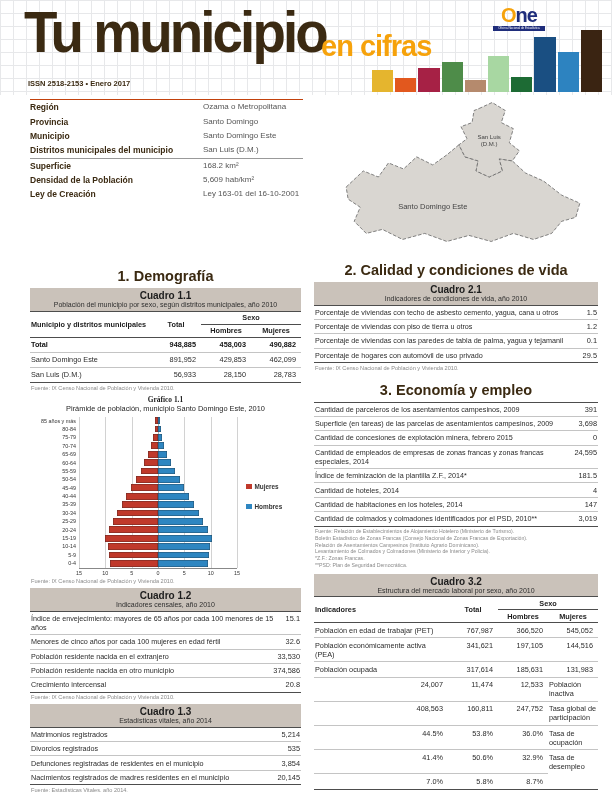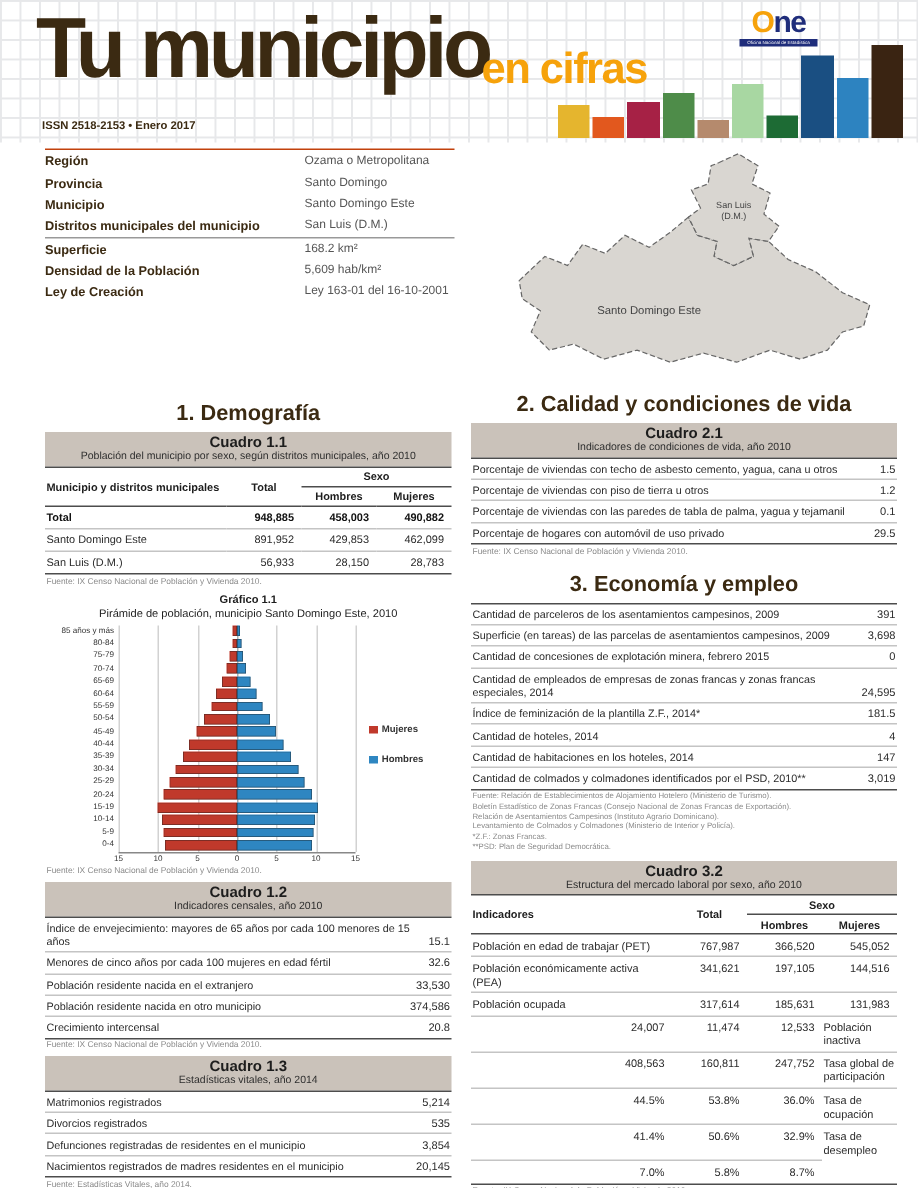--- a/index.html
+++ b/index.html
@@ -37,39 +37,39 @@
   
   .cuadro{margin-bottom:2px;}
   .cuadro-head{background:#cac2ba;text-align:center;padding:2px 3px 2.5px;}
   .cuadro-label{font-size:10px;font-weight:bold;color:#1d1d1d;}
   .cuadro-subtitle{font-size:7px;color:#2e2e2e;}
   .fuente{font-size:5.6px;color:#8a8a8a;margin:1.5px 0 4px 1px;}
   .footnotes{margin:1.5px 0 5px 1px;}
   .footnote{font-size:5.2px;color:#8a8a8a;line-height:1.3;}
   
   .kv{border-top:1.4px solid #4d4d4d;border-bottom:1.4px solid #4d4d4d;}
-  .kv-row{display:flex;align-items:flex-end;padding:2.2px 1px;border-top:.6px solid #c4c4c4;}
+  .kv-row{display:flex;align-items:flex-start;padding:2.2px 1px;border-top:.6px solid #c4c4c4;}
   .kv-row:first-child{border-top:none;}
   .kv-label{flex:1;font-size:7.2px;color:#2b2b2b;line-height:1.25;padding-right:8px;}
   .kv-value{font-size:7.4px;color:#2b2b2b;white-space:nowrap;text-align:right;}
   
   .sex-table{display:grid;grid-template-columns:1fr 50px 50px 50px;
     border-top:1.4px solid #4d4d4d;border-bottom:1.4px solid #4d4d4d;font-size:7.3px;}
   .sxh{font-weight:bold;color:#1d1d1d;border-bottom:1px solid #4d4d4d;display:flex;align-items:center;justify-content:center;padding:1.5px 0;}
   .sx-first{grid-column:1;grid-row:1/3;justify-content:flex-start;padding-left:1px;}
   .sx-total{grid-column:2;grid-row:1/3;}
   .sx-sexo{grid-column:3/5;grid-row:1;border-bottom:1px solid #4d4d4d;}
   .sx-h{grid-column:3;grid-row:2;}
   .sx-m{grid-column:4;grid-row:2;}
   .sx-cell{padding:2.6px 1px;color:#2b2b2b;}
   .sx-num{text-align:right;padding-right:5px;}
   .sx-cell.rt{border-top:.6px solid #c4c4c4;}
   .sx-cell.bold{font-weight:bold;color:#111;}
   
-  .graf-label{font-size:7.4px;font-weight:bold;text-align:center;color:#1d1d1d;margin-top:4px;}
+  .graf-label{font-size:7.4px;font-weight:bold;text-align:center;color:#1d1d1d;margin-top:4px;font-family:Liberation Serif, serif;}
   .graf-subtitle{font-size:7.4px;text-align:center;color:#1d1d1d;margin-bottom:4px;}
   .pyr-main{display:flex;margin-left:2px;}
   .pyr-labels{width:47px;}
   .pyr-cat{font-size:5.4px;color:#333;text-align:right;padding-right:3px;}
   .pyr-plotcol{position:relative;}
   .pyr-plot{position:relative;border-bottom:1px solid #888;}
   .pyr-grid{position:absolute;top:0;bottom:0;width:1px;background:#d2d2d2;}
   .pyr-bar{position:absolute;box-shadow:inset 0 0 0 .5px rgba(30,30,30,.55);}
   .pyr-axis{position:relative;height:8px;}
   .pyr-tick{position:absolute;top:1px;width:14px;margin-left:-7px;text-align:center;font-size:5.4px;color:#333;}

